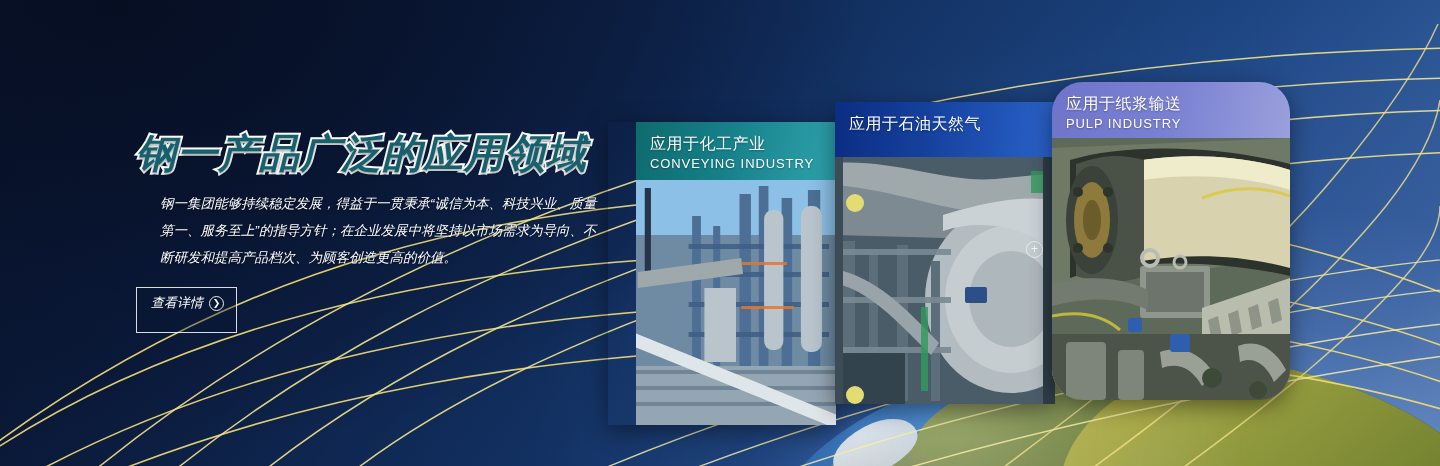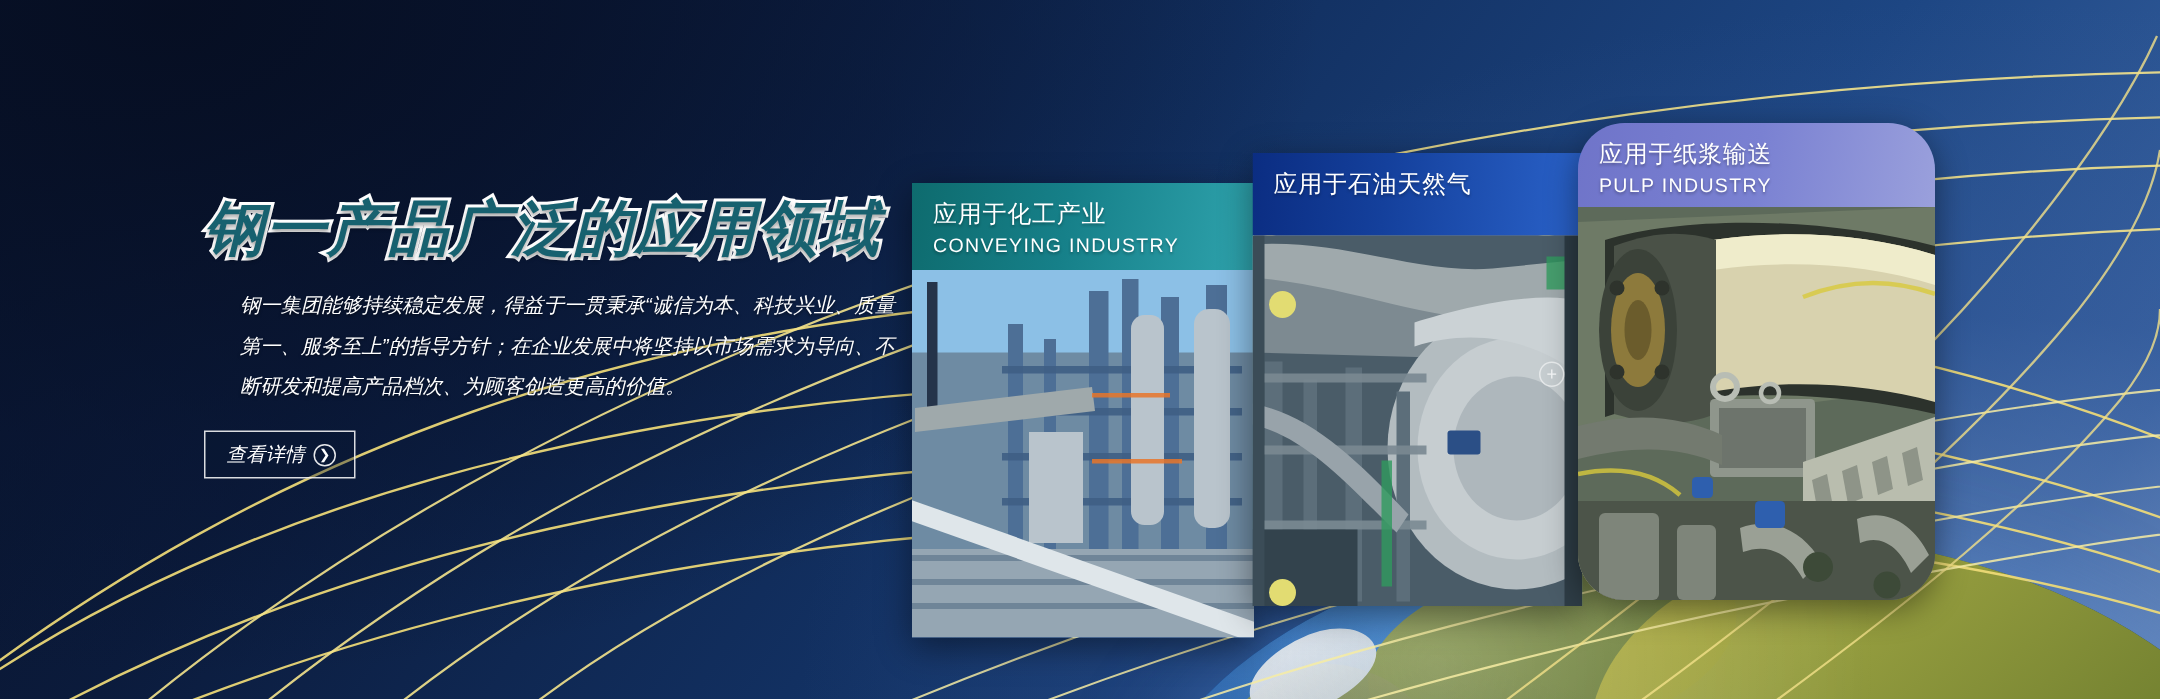--- a/index.html
+++ b/index.html
@@ -90,21 +90,21 @@
     width:440px;
     text-shadow:0 1px 2px rgba(0,0,0,0.5);
     margin-left:24px;
   }
 
   .cta {
     display:inline-flex;
     align-items:center;
     gap:6px;
     margin-top:16px;
-    padding:6px 12px 6px 14px;
+    padding:6px 12px 20px 14px;
     border:1px solid rgba(255,255,255,0.85);
     background:rgba(9,22,48,0.35);
     color:#ffffff;
     font-size:13px;
     cursor:pointer;
     text-decoration:none;
   }
   .cta .arrow-circle {
     width:15px; height:15px;
     border:1px solid rgba(255,255,255,0.9);
@@ -135,21 +135,21 @@
   }
   .card-head .en {
     font-size:13px;
     line-height:1.35;
     letter-spacing:0.9px;
     text-shadow:0 1px 2px rgba(0,0,0,0.3);
   }
   .card-photo { position:relative; width:100%; flex:1; overflow:hidden; }
 
   
-  #card1 { left:608px; top:122px; width:228px; height:303px; }
+  #card1 { left:608px; top:122px; width:228px; height:303px;padding-left:28px; }
   #card1 .card-head { background:linear-gradient(100deg,#0e6b6e 0%, #168089 45%, #2fa3ad 100%); height:58px; }
   #card1 .card-photo { height:245px;
     background:
       linear-gradient(180deg, #79b4e2 0%, #9ccbee 16%, #b9d6e8 24%, rgba(0,0,0,0) 25%),
       linear-gradient(180deg, rgba(0,0,0,0) 24%, #5e7f9c 25%, #7d97ab 55%, #9aaebc 78%, #b6c3cc 100%);
   }
 
   
   #card2 { left:835px; top:102px; width:220px; height:302px; }
   #card2 .card-head { background:linear-gradient(95deg,#0b2d82 0%, #14409c 40%, #2a62c9 100%); height:55px; }

